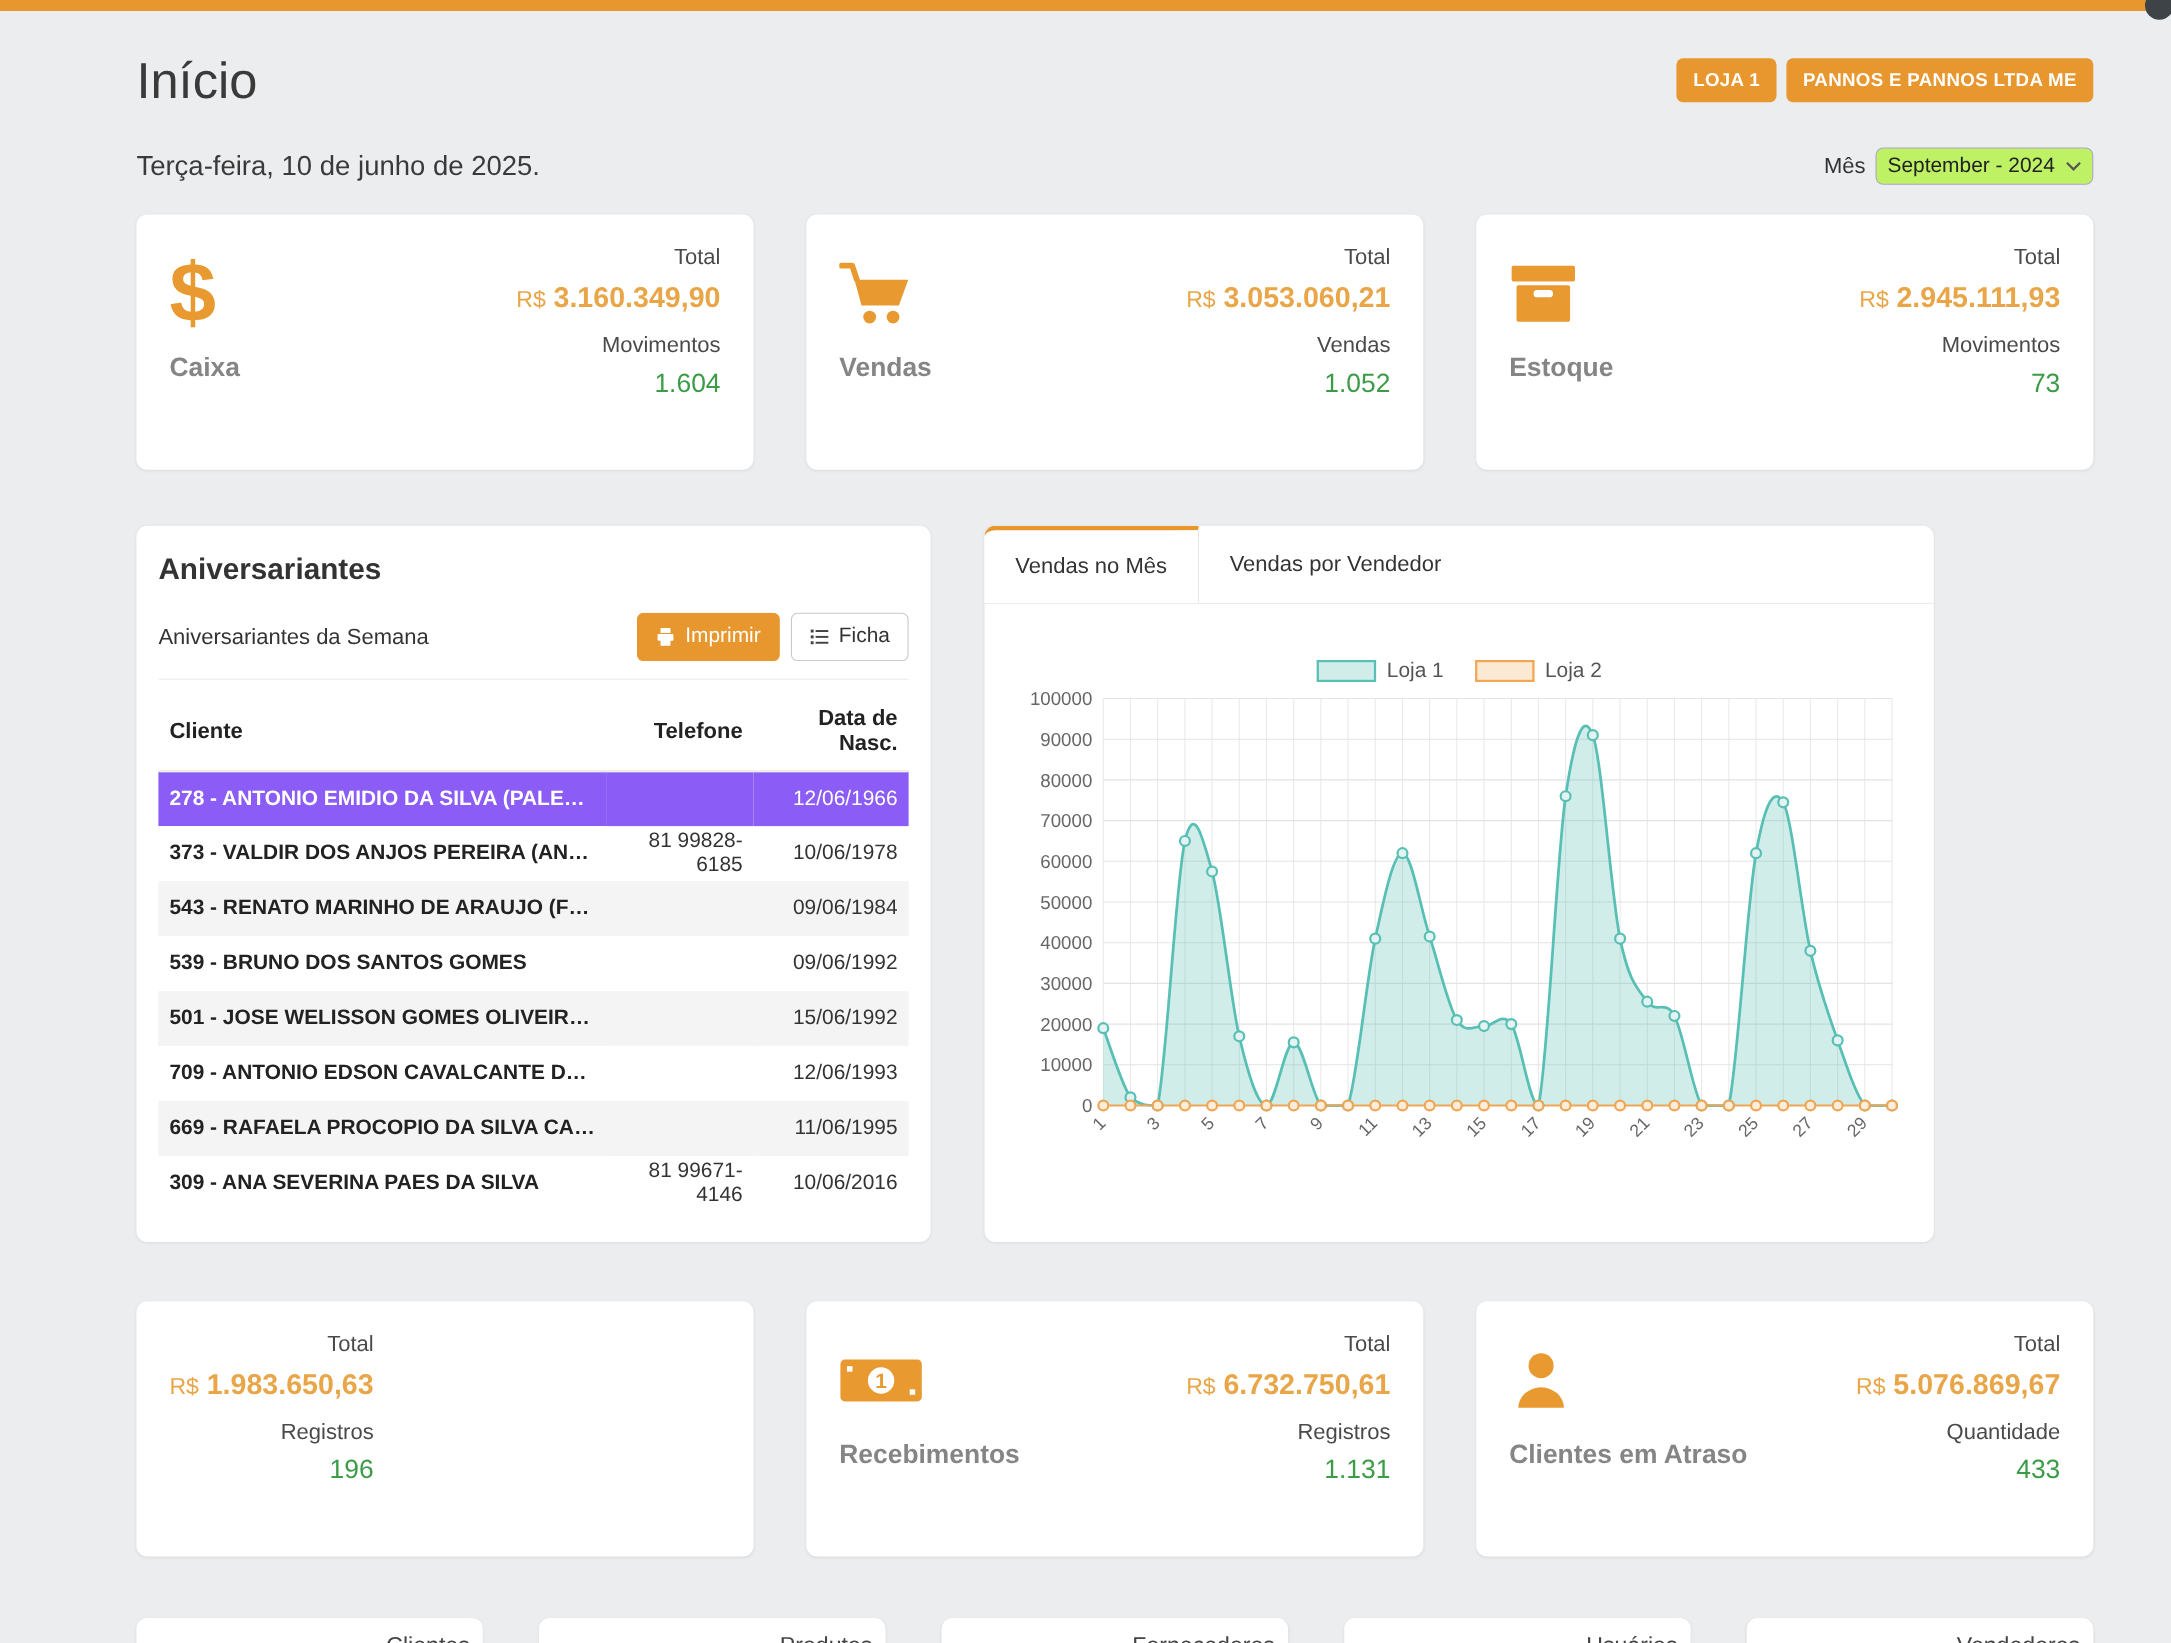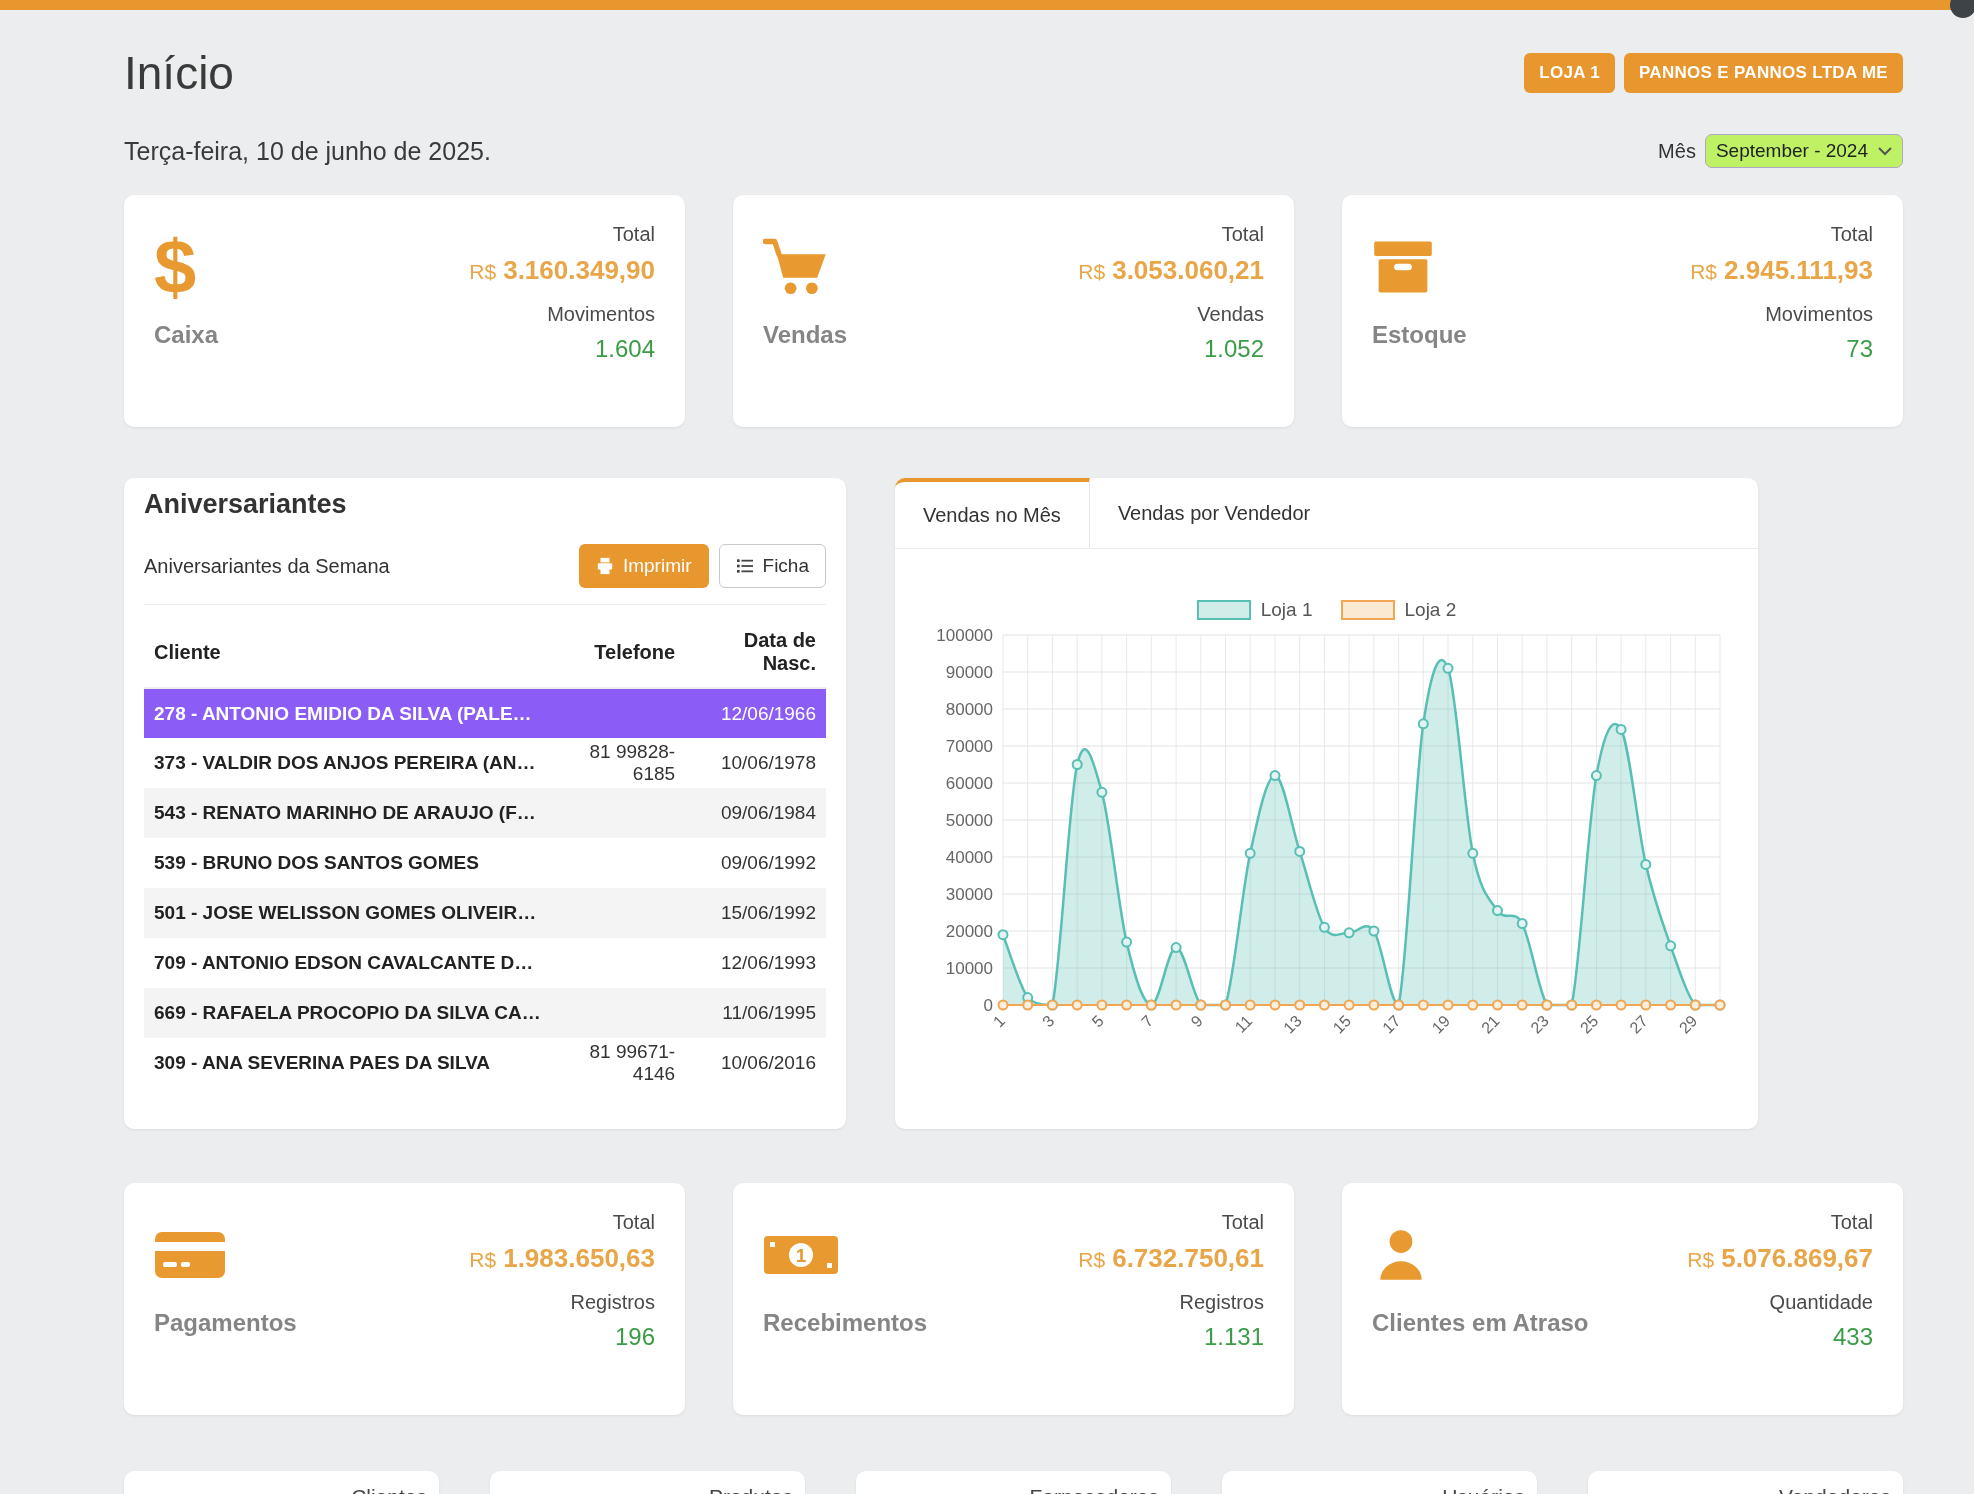--- a/index.html
+++ b/index.html
@@ -27,21 +27,21 @@
   .stat-name{margin-top:10px;font-size:24px;font-weight:bold;color:#858585}
   .stat-right{display:flex;flex-direction:column;align-items:flex-end}
   .stat-lbl{font-size:20px;color:#4A4A4A}
   .stat-lbl.m{margin-top:17px}
   .stat-val{display:flex;align-items:baseline;gap:7px;margin-top:9px}
   .cur{font-size:21px;color:#E9A648}
   .num{font-size:26px;font-weight:bold;color:#E9A648}
   .stat-metric{font-size:24px;color:#3B9C47;margin-top:9px}
   .middle-row{display:flex;gap:49px;margin-top:51px}
   .panel{height:651px}
-  .birthdays{width:722px;padding:11px 20px 0 20px}
+  .birthdays{width:722px;padding:24px 20px 0 20px}
   .bd-title{font-size:27px;font-weight:bold;color:#333}
   .bd-subrow{display:flex;justify-content:space-between;align-items:center;margin-top:24px;padding-bottom:16px;border-bottom:1px solid #ECECEC}
   .bd-sub{font-size:20px;color:#333}
   .bd-buttons{display:flex;gap:10px}
   .btn{display:flex;align-items:center;gap:9px;font-size:19px;border-radius:6px;padding:10px 16px;cursor:pointer;border:1px solid transparent}
   .btn-primary{background:#E8962E;color:#fff}
   .btn-outline{background:#fff;color:#333;border-color:#C9C9C9}
   table{width:100%;border-collapse:collapse;margin-top:12px}
   th{font-size:20px;font-weight:bold;color:#222;padding:12px 10px;border-bottom:2px solid #EDEDED}
   th.c{text-align:left}th.p{text-align:right}th.b{text-align:right}
@@ -387,31 +387,20 @@
           <circle cx="751.6" cy="378.0" r="4.5" fill="#FBEEDD" stroke="#F2A654" stroke-width="2"></circle>
           <circle cx="776.3" cy="378.0" r="4.5" fill="#FBEEDD" stroke="#F2A654" stroke-width="2"></circle>
           <circle cx="801.0" cy="378.0" r="4.5" fill="#FBEEDD" stroke="#F2A654" stroke-width="2"></circle>
         </svg>
     </section>
 
   </div>
 
   <div class="cards-row" style="margin-top:54px">
     <div class="card stat">
-      <div class="stat-left">
-        <div class="stat-icon">
-          <svg class="ic" width="72" height="52" viewBox="0 0 72 50">
-              <rect x="1" y="2" width="70" height="46" rx="7"></rect>
-              <rect x="1" y="12" width="70" height="9" fill="#fff"></rect>
-              <rect x="9" y="32" width="14" height="5" rx="2" fill="#fff"></rect>
-              <rect x="27" y="32" width="9" height="5" rx="2" fill="#fff"></rect>
-            </svg>
-        </div>
-        <div class="stat-name">Pagamentos</div>
-      </div>
       <div class="stat-right">
         <div class="stat-lbl">Total</div>
         <div class="stat-val">
             <span class="cur">R$</span>
             <span class="num">1.983.650,63</span>
           </div>
         <div class="stat-lbl m">Registros</div>
         <div class="stat-metric">196</div>
       </div>
     </div>

